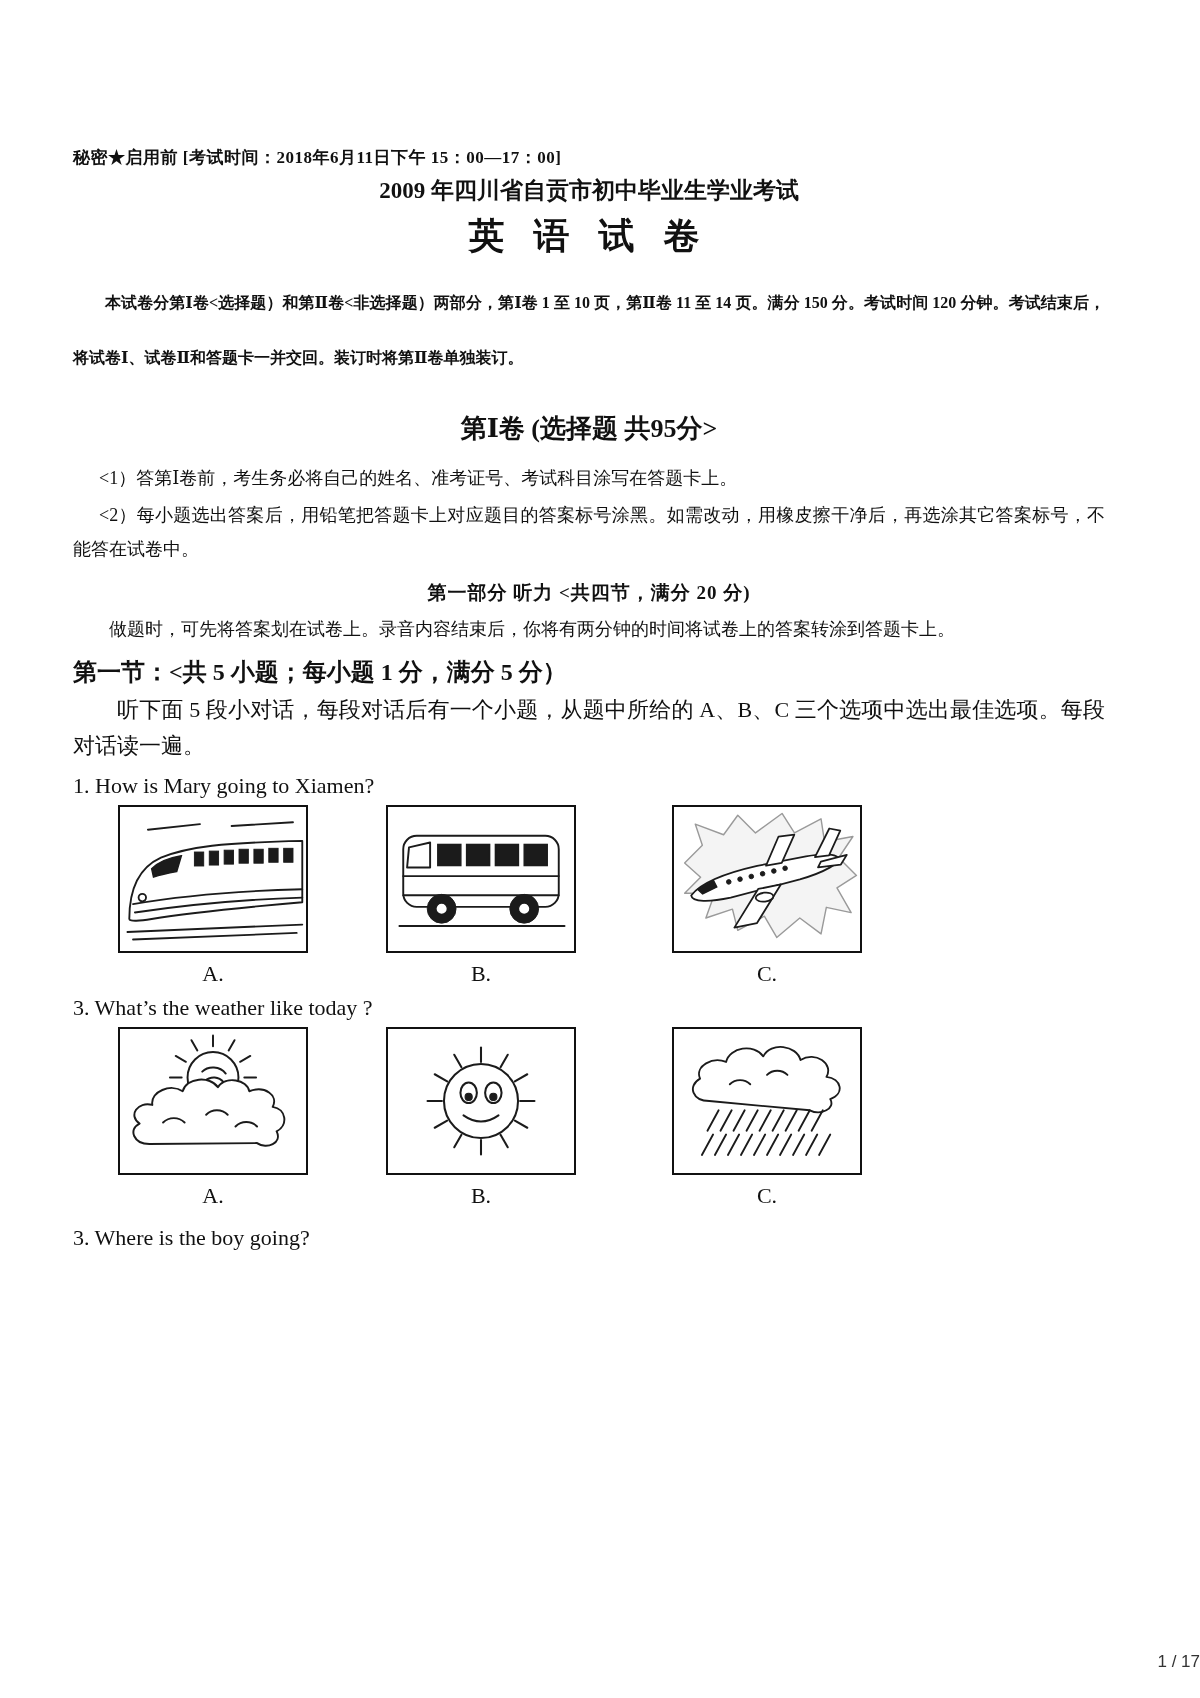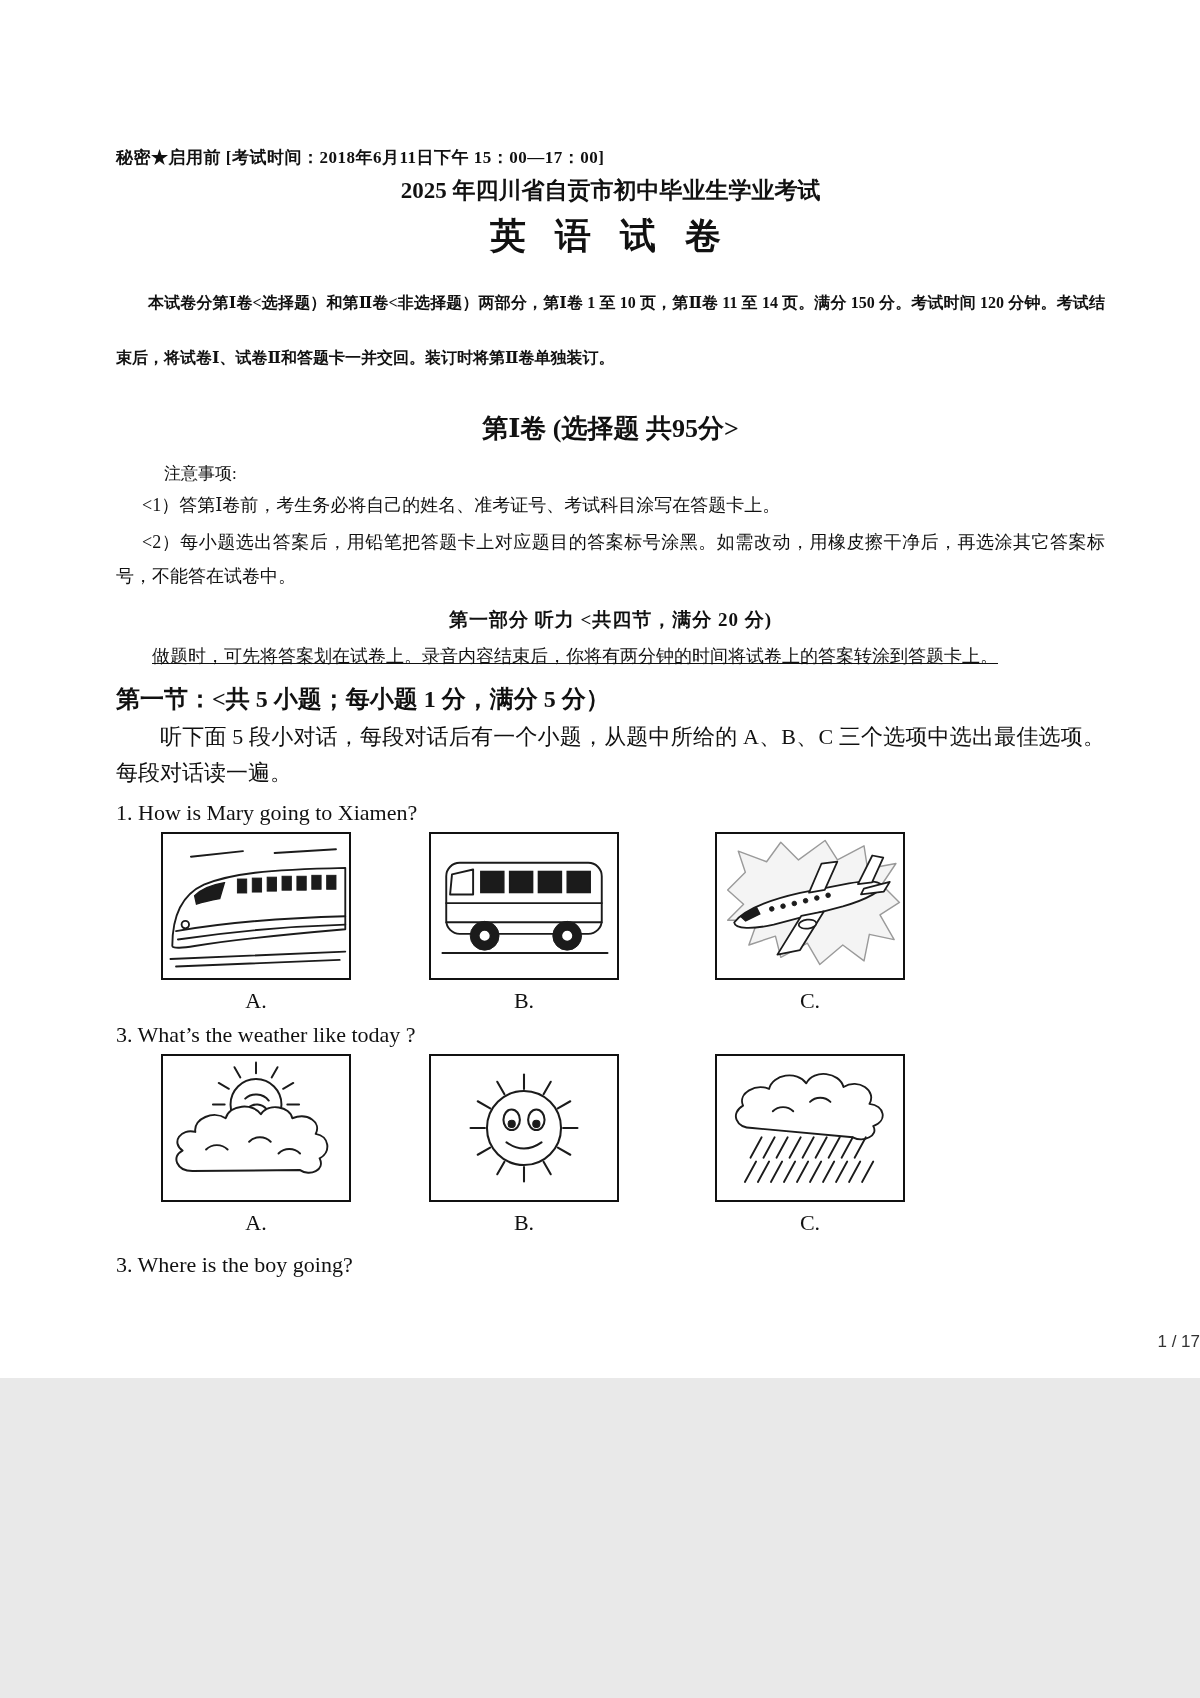--- a/index.html
+++ b/index.html
@@ -1,22 +1,22 @@
 <!DOCTYPE html>
 <html><head>
 <meta charset="utf-8">
 <style>
   html,body{margin:0;padding:0;background:#e9e9e9;}
   .page{
     position:relative;
-    width:1200px;height:1378px;
+    width:1200px;height:1698px;
     margin:0 auto;
     background:#ffffff;
     box-sizing:border-box;
-    padding:146px 95px 0 116px;
+    padding:146px 95px 0 73px;
     font-family:"Liberation Serif","DejaVu Serif",serif;
     color:#111;
     overflow:hidden;
   }
   .confidential{
     font-size:17px;font-weight:700;letter-spacing:.5px;
   }
   .exam-title{
     text-align:center;font-size:23px;font-weight:700;margin-top:6px;
   }
@@ -29,21 +29,21 @@
   }
   .vol1-heading{
     text-align:center;font-size:26px;font-weight:700;margin:26px 0 16px 0;
   }
   .notes-title{font-size:17px;margin-left:48px;}
   .note{font-size:18px;line-height:1.85;margin:4px 0 0 0;padding-left:26px;text-align:justify;}
   .note.note2{padding-left:0;text-indent:26px;}
   .listening-heading{
     text-align:center;font-size:19px;font-weight:700;margin:14px 0 6px 0;letter-spacing:1px;
   }
-  .listening-note{font-size:18px;line-height:1.9;text-indent:2em;text-align:justify;margin:4px 0 0 0;text-decoration:underline;}
+  .listening-note{font-size:18px;line-height:1.9;text-indent:2em;text-align:justify;margin:4px 0 0 0;}
   .section1-heading{font-size:24px;font-weight:700;margin:10px 0 4px 0;}
   .section1-note{font-size:22px;line-height:1.65;text-indent:2em;text-align:justify;margin:2px 0 0 0;}
   .q-line{font-size:22px;margin:8px 0 6px 0;}
   .img-row{display:flex;align-items:flex-start;margin-top:6px;}
   .img-box{
     width:190px;height:148px;border:2px solid #111;background:#fff;
     box-sizing:border-box;display:flex;align-items:center;justify-content:center;
     flex:0 0 auto;
   }
   .img-box svg{display:block;width:100%;height:100%;}
@@ -59,29 +59,28 @@
   .ink-fill{stroke:#1b1b1b;fill:#1b1b1b;}
   .ink-white{stroke:#1b1b1b;fill:#ffffff;stroke-width:2;stroke-linejoin:round;}
 </style>
 </head>
 <body>
 
 <div class="page">
 
   <div class="confidential">秘密★启用前 [考试时间：2018年6月11日下午 15：00—17：00]</div>
 
-  <div class="exam-title">2025 年四川省自贡市初中毕业生学业考试</div>
+  <div class="exam-title">2009 年四川省自贡市初中毕业生学业考试</div>
 
   <div class="paper-title">英 语 试 卷</div>
 
   <p class="intro">本试卷分第Ⅰ卷&lt;选择题）和第Ⅱ卷&lt;非选择题）两部分，第Ⅰ卷 1 至 10 页，第Ⅱ卷 11 至 14 页。满分 150 分。考试时间 120 分钟。考试结束后，将试卷Ⅰ、试卷Ⅱ和答题卡一并交回。装订时将第Ⅱ卷单独装订。</p>
 
   <div class="vol1-heading">第Ⅰ卷 (选择题 共95分&gt;</div>
 
-  <div class="notes-title">注意事项:</div>
   <p class="note">&lt;1）答第Ⅰ卷前，考生务必将自己的姓名、准考证号、考试科目涂写在答题卡上。</p>
   <p class="note note2">&lt;2）每小题选出答案后，用铅笔把答题卡上对应题目的答案标号涂黑。如需改动，用橡皮擦干净后，再选涂其它答案标号，不能答在试卷中。</p>
 
   <div class="listening-heading">第一部分  听力 &lt;共四节，满分 20 分)</div>
   <p class="listening-note">做题时，可先将答案划在试卷上。录音内容结束后，你将有两分钟的时间将试卷上的答案转涂到答题卡上。</p>
 
   <div class="section1-heading">第一节：&lt;共 5 小题；每小题 1 分，满分 5 分）</div>
   <p class="section1-note">听下面 5 段小对话，每段对话后有一个小题，从题中所给的 A、B、C 三个选项中选出最佳选项。每段对话读一遍。</p>
 
   <div class="q-line">1. How is Mary going to Xiamen?</div>

